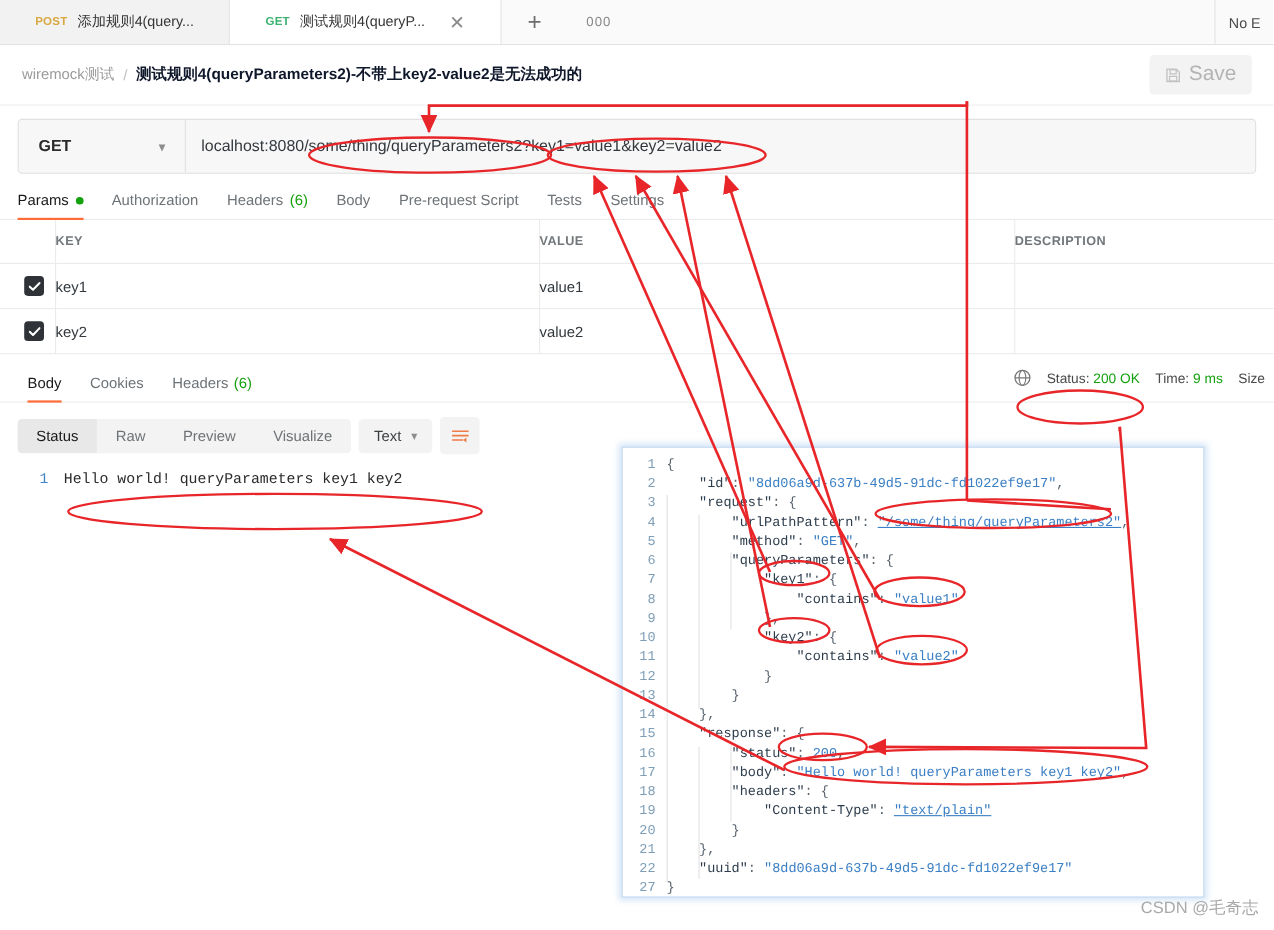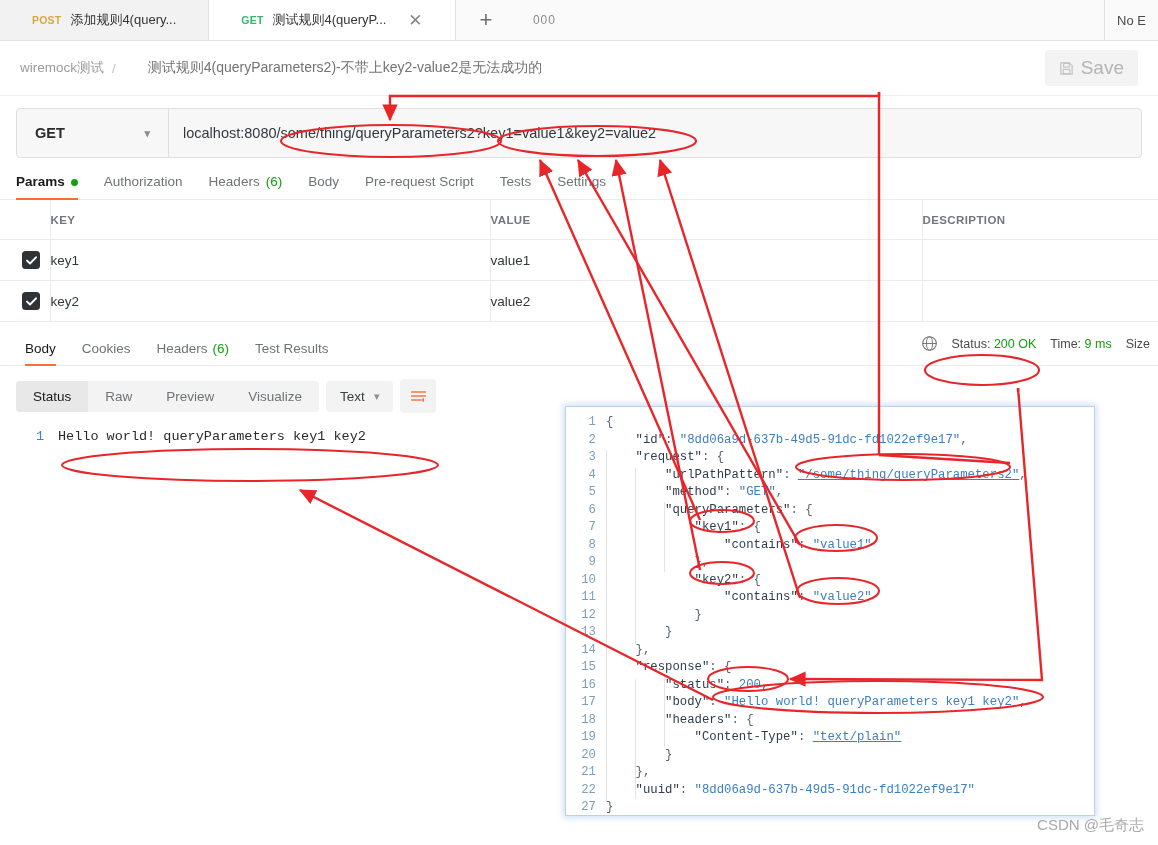--- a/index.html
+++ b/index.html
@@ -61,21 +61,21 @@
   }
 
   
   .header {
     height:55px; display:flex; align-items:center;
     padding:0 20px;
     border-bottom:1px solid #eceff1;
   }
   .crumb-coll { color:#9b9b9b; font-size:13.5px; }
   .crumb-sep { color:#c0c0c0; margin:0 8px; font-size:13.5px; }
-  .crumb-name { color:#737373; font-size:14px; font-weight:400;margin-left:24px; }
+  .crumb-name { color:#0f172a; font-size:14px; font-weight:700; }
   .header-spacer { flex:1; }
   .save-btn {
     display:flex; align-items:center; gap:7px;
     background:#f3f3f3; color:#b4b4b4;
     padding:7px 14px; border-radius:4px; font-size:19px;
     white-space:nowrap;
   }
   .save-ico { width:15px; height:15px; display:block; }
 
   
@@ -102,21 +102,21 @@
     padding:0 16px;
     height:42px;
     border-bottom:1px solid #ebebeb;
   }
   .rtab {
     padding:0 13px 10px 13px; font-size:13.5px; color:#6e7377;
     position:relative; cursor:pointer; white-space:nowrap;
     display:flex; align-items:flex-end; gap:6px; height:100%;
     padding-top:14px;
   }
-  .rtab:first-child { padding-left:0;font-weight:bold; }
+  .rtab:first-child { padding-left:0; }
   .rtab.active { color:#1a1a1a; }
   .rtab.active::after {
     content:""; position:absolute; left:0; right:13px; bottom:-1px;
     height:2.5px; background:#ff6c37;
   }
   .dot-green { width:7px; height:7px; border-radius:50%; background:#13a10e; margin-bottom:3px; }
   .cnt { color:#13a10e; }
 
   
   .ptable { width:100%; border-collapse:collapse; }
@@ -344,23 +344,20 @@
     <div class="rsp-tab active">
       <span>Body</span>
     </div>
     <div class="rsp-tab">
       <span>Cookies</span>
     </div>
     <div class="rsp-tab">
       <span>Headers</span>
       <span class="cnt" style="margin-left:5px">(6)</span>
     </div>
-    <div class="rsp-tab">
-      <span>Test Results</span>
-    </div>
   </div>
   <div class="resp-spacer"></div>
   <div class="resp-meta">
     <svg class="globe" viewBox="0 0 18 18">
       <circle cx="9" cy="9" r="7.2" fill="none" stroke="#777" stroke-width="1.2"></circle>
       <ellipse cx="9" cy="9" rx="3.2" ry="7.2" fill="none" stroke="#777" stroke-width="1.1"></ellipse>
       <line x1="1.8" y1="9" x2="16.2" y2="9" stroke="#777" stroke-width="1.1"></line>
     </svg>
     <span>
       <span>Status:</span>

